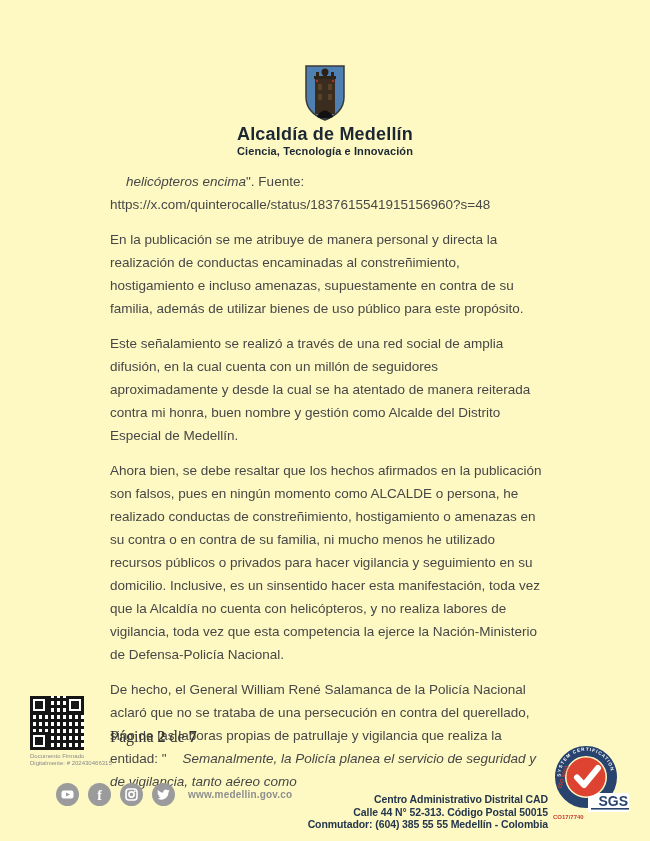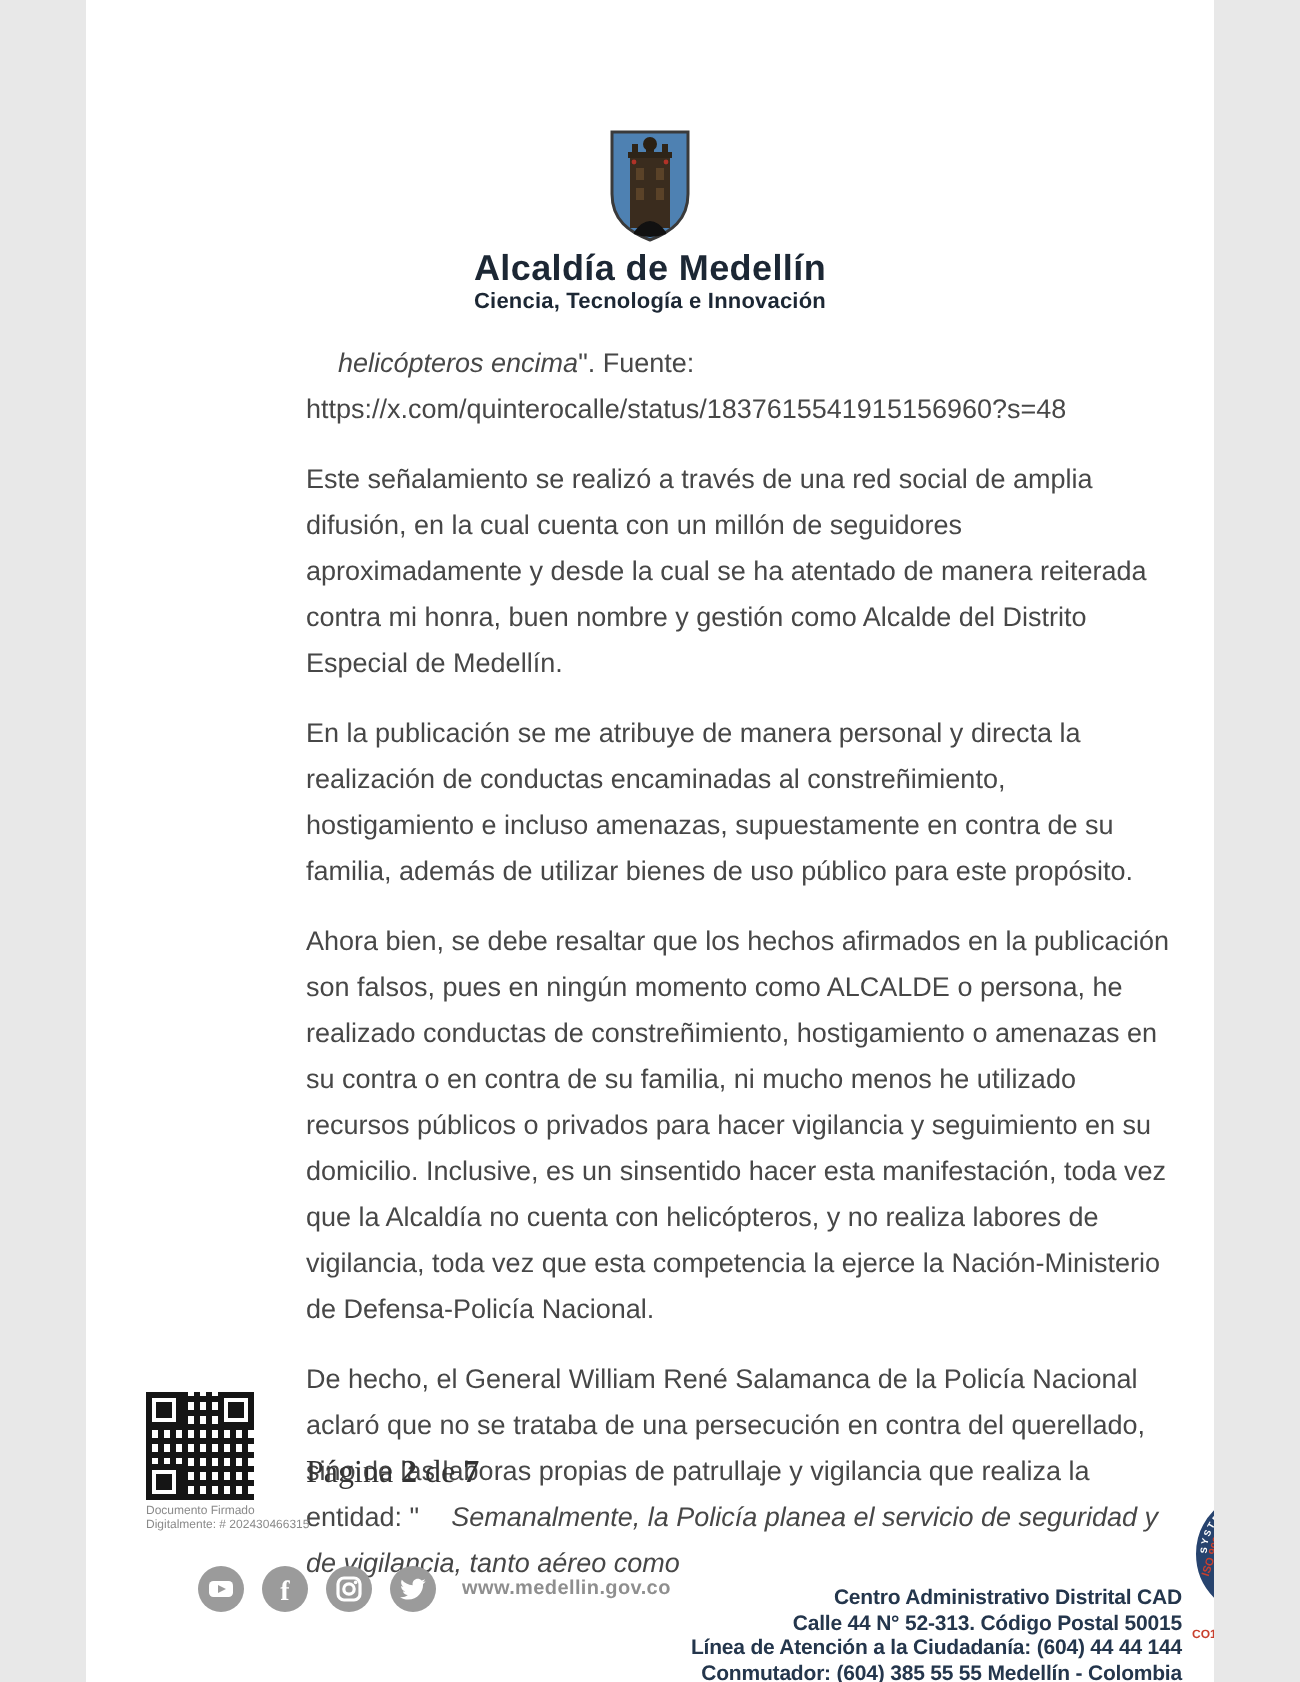--- a/index.html
+++ b/index.html
@@ -1,16 +1,16 @@
 <!DOCTYPE html>
 <html><head>
 <meta charset="utf-8">
 <style>
   html,body{margin:0;padding:0;background:#e8e8e8;}
-  .page{position:relative;width:564px;height:841px;margin:0 auto;background:#ffffff;
+  .page{position:relative;width:650px;height:841px;margin:0 auto;background:#fef9c3;
         font-family:"Liberation Sans", sans-serif;overflow:hidden;}
 
   
   .letterhead{position:absolute;top:64px;left:0;width:100%;text-align:center;color:#1c2734;}
   .crest{display:block;margin:0 auto 2px auto;}
   .org-title{font-size:18px;font-weight:700;letter-spacing:.2px;line-height:20px;}
   .district-row{display:flex;align-items:center;justify-content:center;gap:6px;margin-top:1px;}
   .district-row .rule{width:48px;height:1.5px;background:#1c2734;}
   .district-label{font-size:8px;font-weight:600;}
   .district-sub{font-size:11px;font-weight:700;margin-top:1px;letter-spacing:.1px;}
@@ -70,22 +70,22 @@
     </svg>
     <div class="org-title">Alcaldía de Medellín</div>
     <div class="district-sub">Ciencia, Tecnología e Innovación</div>
   </div>
 
   <div class="doc-body">
     <p>
       <span class="it">helicópteros encima</span><span>". Fuente:</span><br>
       <span>https://x.com/quinterocalle/status/1837615541915156960?s=48</span>
     </p>
+    <p>En la publicación se me atribuye de manera personal y directa la realización de conductas encaminadas al constreñimiento, hostigamiento e incluso amenazas, supuestamente en contra de su familia, además de utilizar bienes de uso público para este propósito.</p>
     <p>Este señalamiento se realizó a través de una red social de amplia difusión, en la cual cuenta con un millón de seguidores aproximadamente y desde la cual se ha atentado de manera reiterada contra mi honra, buen nombre y gestión como Alcalde del Distrito Especial de Medellín.</p>
-    <p>En la publicación se me atribuye de manera personal y directa la realización de conductas encaminadas al constreñimiento, hostigamiento e incluso amenazas, supuestamente en contra de su familia, además de utilizar bienes de uso público para este propósito.</p>
     <p>Ahora bien, se debe resaltar que los hechos afirmados en la publicación son falsos, pues en ningún momento como ALCALDE o persona, he realizado conductas de constreñimiento, hostigamiento o amenazas en su contra o en contra de su familia, ni mucho menos he utilizado recursos públicos o privados para hacer vigilancia y seguimiento en su domicilio. Inclusive, es un sinsentido hacer esta manifestación, toda vez que la Alcaldía no cuenta con helicópteros, y no realiza labores de vigilancia, toda vez que esta competencia la ejerce la Nación-Ministerio de Defensa-Policía Nacional.</p>
     <p>
       <span>De hecho, el General William René Salamanca de la Policía Nacional aclaró que no se trataba de una persecución en contra del querellado, sino de las laboras propias de patrullaje y vigilancia que realiza la entidad: "</span><span class="it">Semanalmente, la Policía planea el servicio de seguridad y de vigilancia, tanto aéreo como</span>
     </p>
   </div>
 
   <div class="page-number">
     <span>Página</span>
     <b>2</b>
     <span>de</span>
@@ -121,21 +121,20 @@
     <svg class="soc" viewBox="0 0 23 23">
       <circle cx="11.5" cy="11.5" r="11.5" fill="#9b9b9b"></circle>
       <path fill="#ffffff" transform="translate(4.2 4.8) scale(0.58)" d="M23.44 4.83c-.8.37-1.66.62-2.56.73.92-.55 1.63-1.43 1.96-2.47-.86.51-1.82.88-2.84 1.08C19.19 3.3 18 2.75 16.7 2.75c-2.5 0-4.52 2.03-4.52 4.52 0 .35.04.7.11 1.03-3.76-.19-7.09-1.99-9.32-4.72-.39.67-.61 1.45-.61 2.28 0 1.57.8 2.95 2.01 3.76-.74-.02-1.44-.23-2.05-.57v.06c0 2.19 1.56 4.02 3.63 4.43-.38.11-.78.16-1.19.16-.29 0-.57-.03-.85-.08.58 1.8 2.25 3.11 4.23 3.14-1.55 1.21-3.5 1.94-5.62 1.94-.37 0-.73-.02-1.08-.06 2 1.28 4.38 2.03 6.94 2.03 8.32 0 12.88-6.9 12.88-12.88 0-.2 0-.39-.01-.59.88-.63 1.65-1.43 2.25-2.34z"></path>
     </svg>
     <span class="site">www.medellin.gov.co</span>
   </div>
 
   <div class="address">
     <div>Centro Administrativo Distrital CAD</div>
     <div>Calle 44 N° 52-313. Código Postal 50015</div>
-    <div>Línea de Atención a la Ciudadanía: (604) 44 44 144</div>
     <div>Conmutador: (604) 385 55 55  Medellín - Colombia</div>
   </div>
 
   <div class="sgs">
     <svg width="78" height="66" viewBox="0 0 78 66">
       <circle cx="35" cy="31" r="26" fill="none" stroke="#27436e" stroke-width="10"></circle>
       <rect x="37" y="47" width="41" height="19" fill="#ffffff"></rect>
       <path id="arcp" d="M 13.5,44 A 25.5,25.5 0 1 1 56.5,44" fill="none"></path>
       <text font-size="4.6" fill="#ffffff" font-weight="700" letter-spacing="1">
         <textPath href="#arcp" startOffset="14"><tspan>SYSTEM CERTIFICATION</tspan></textPath>

